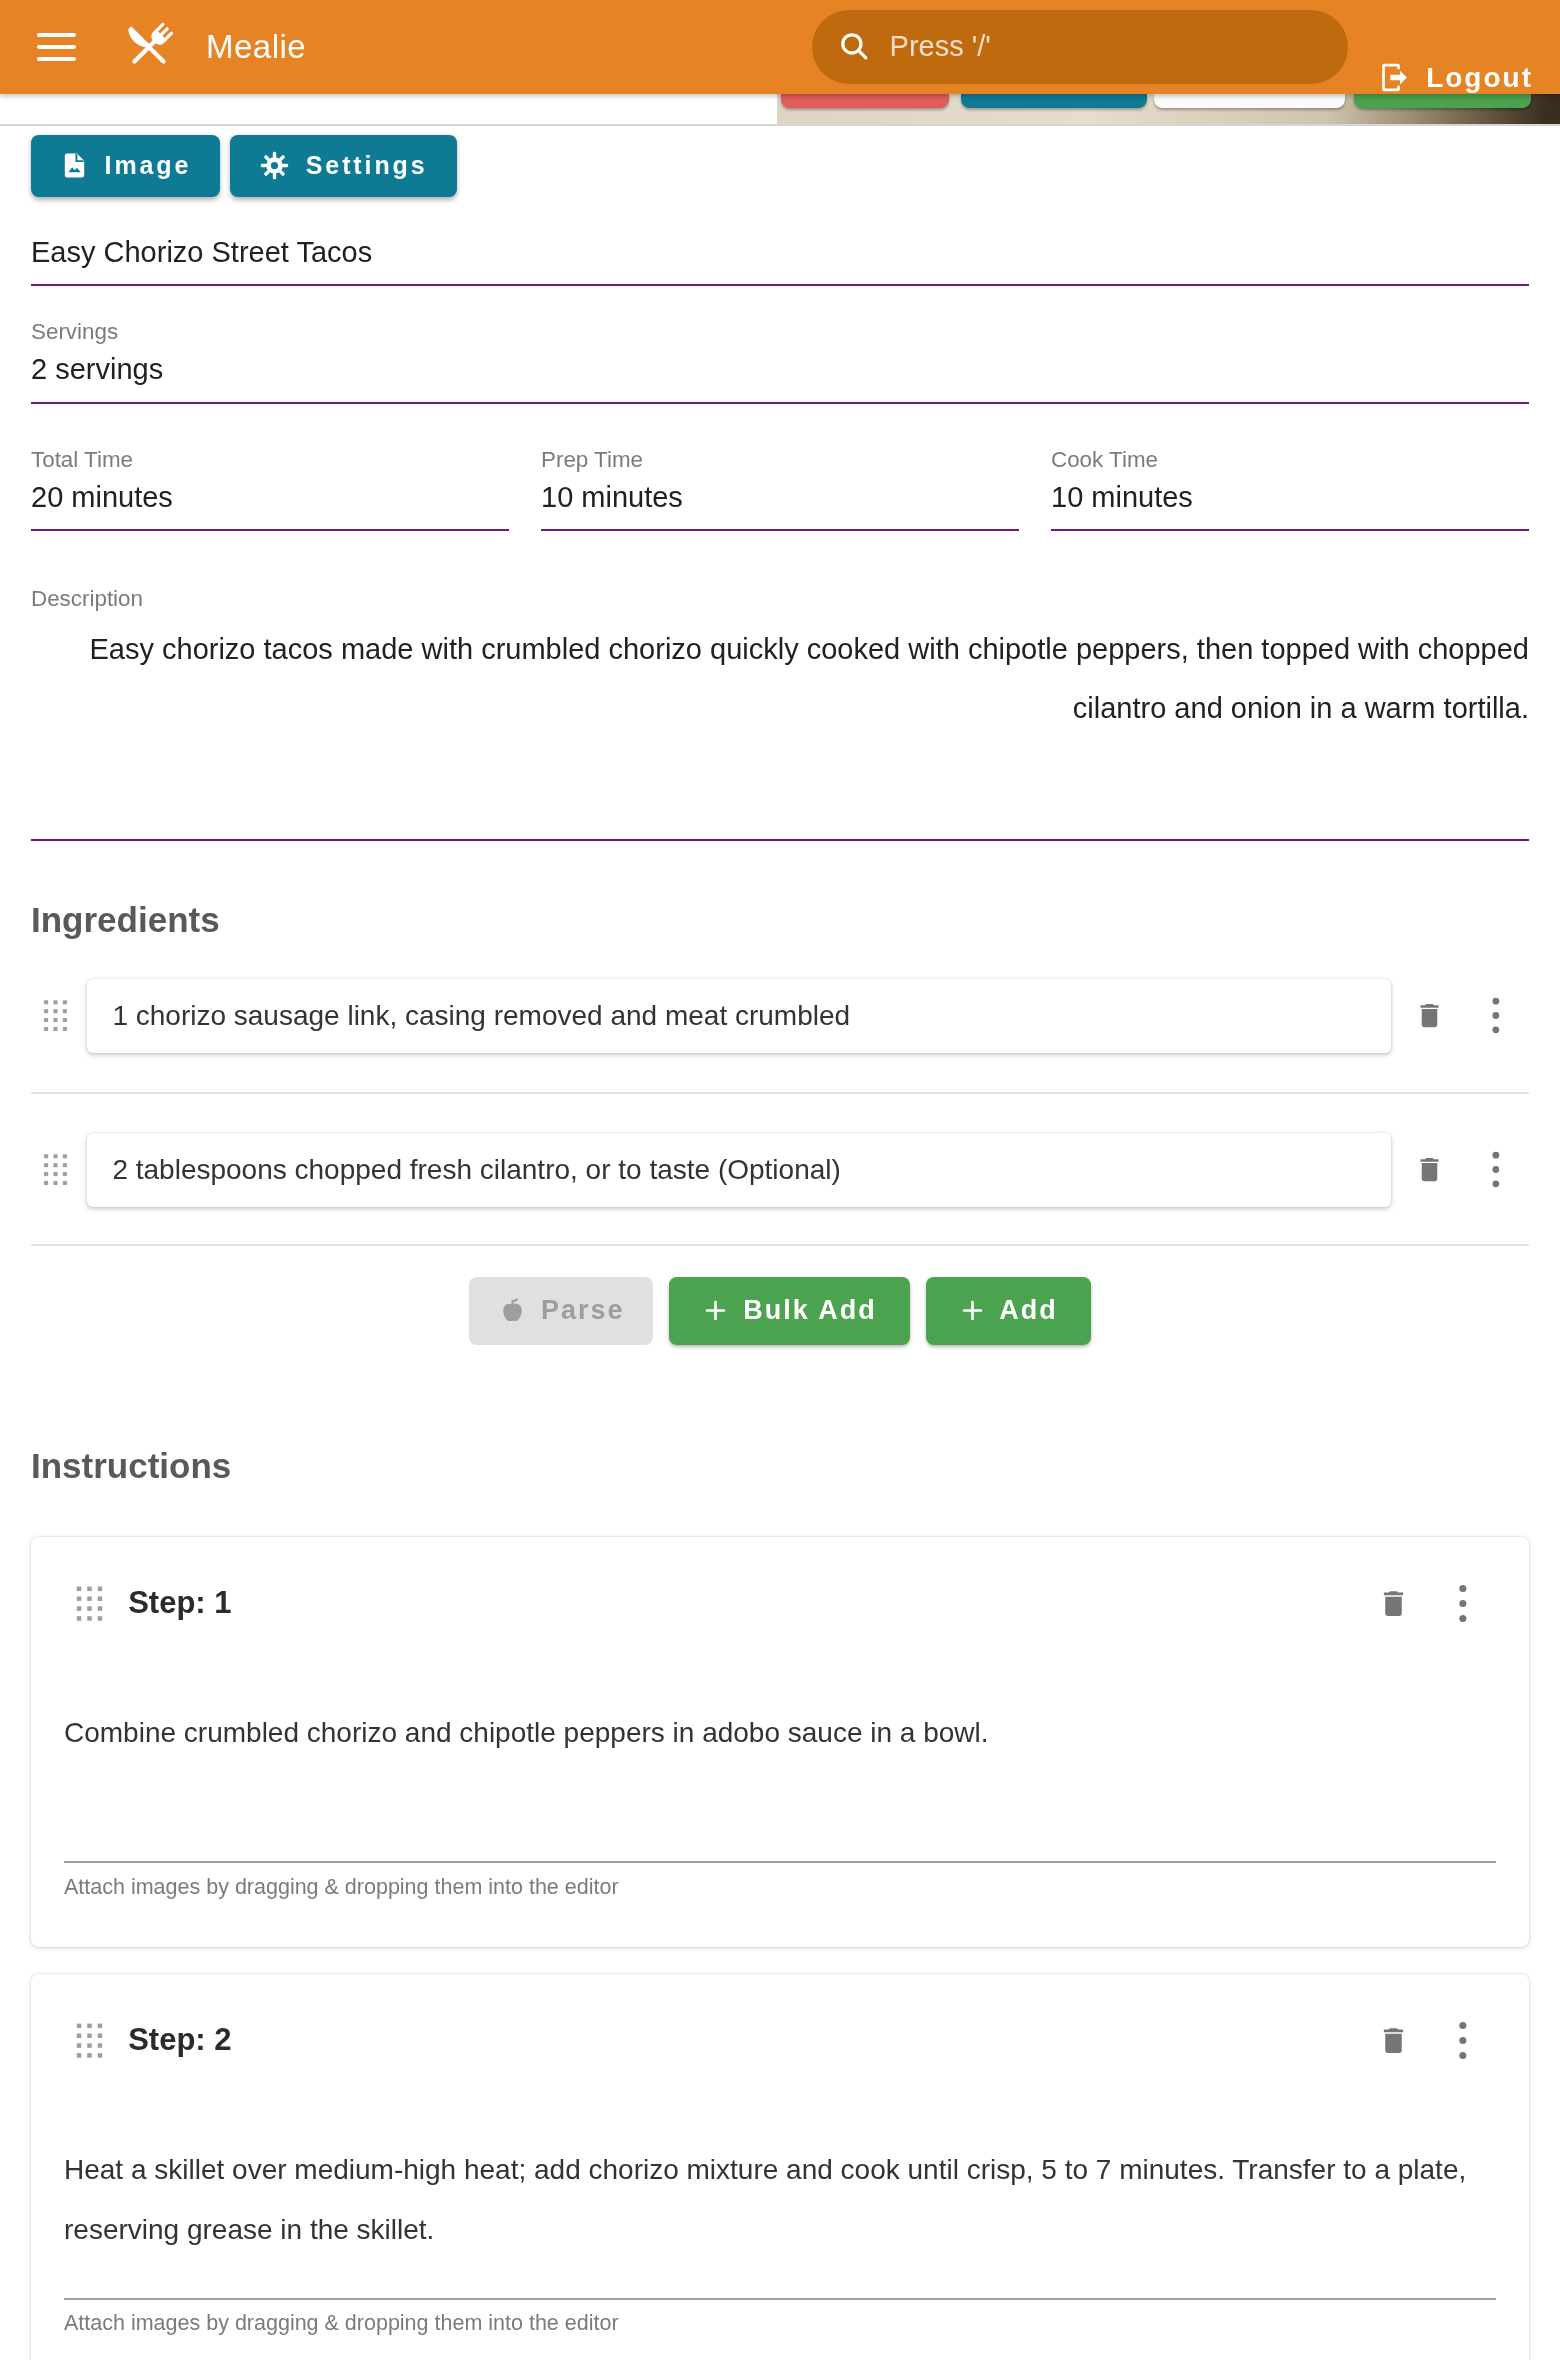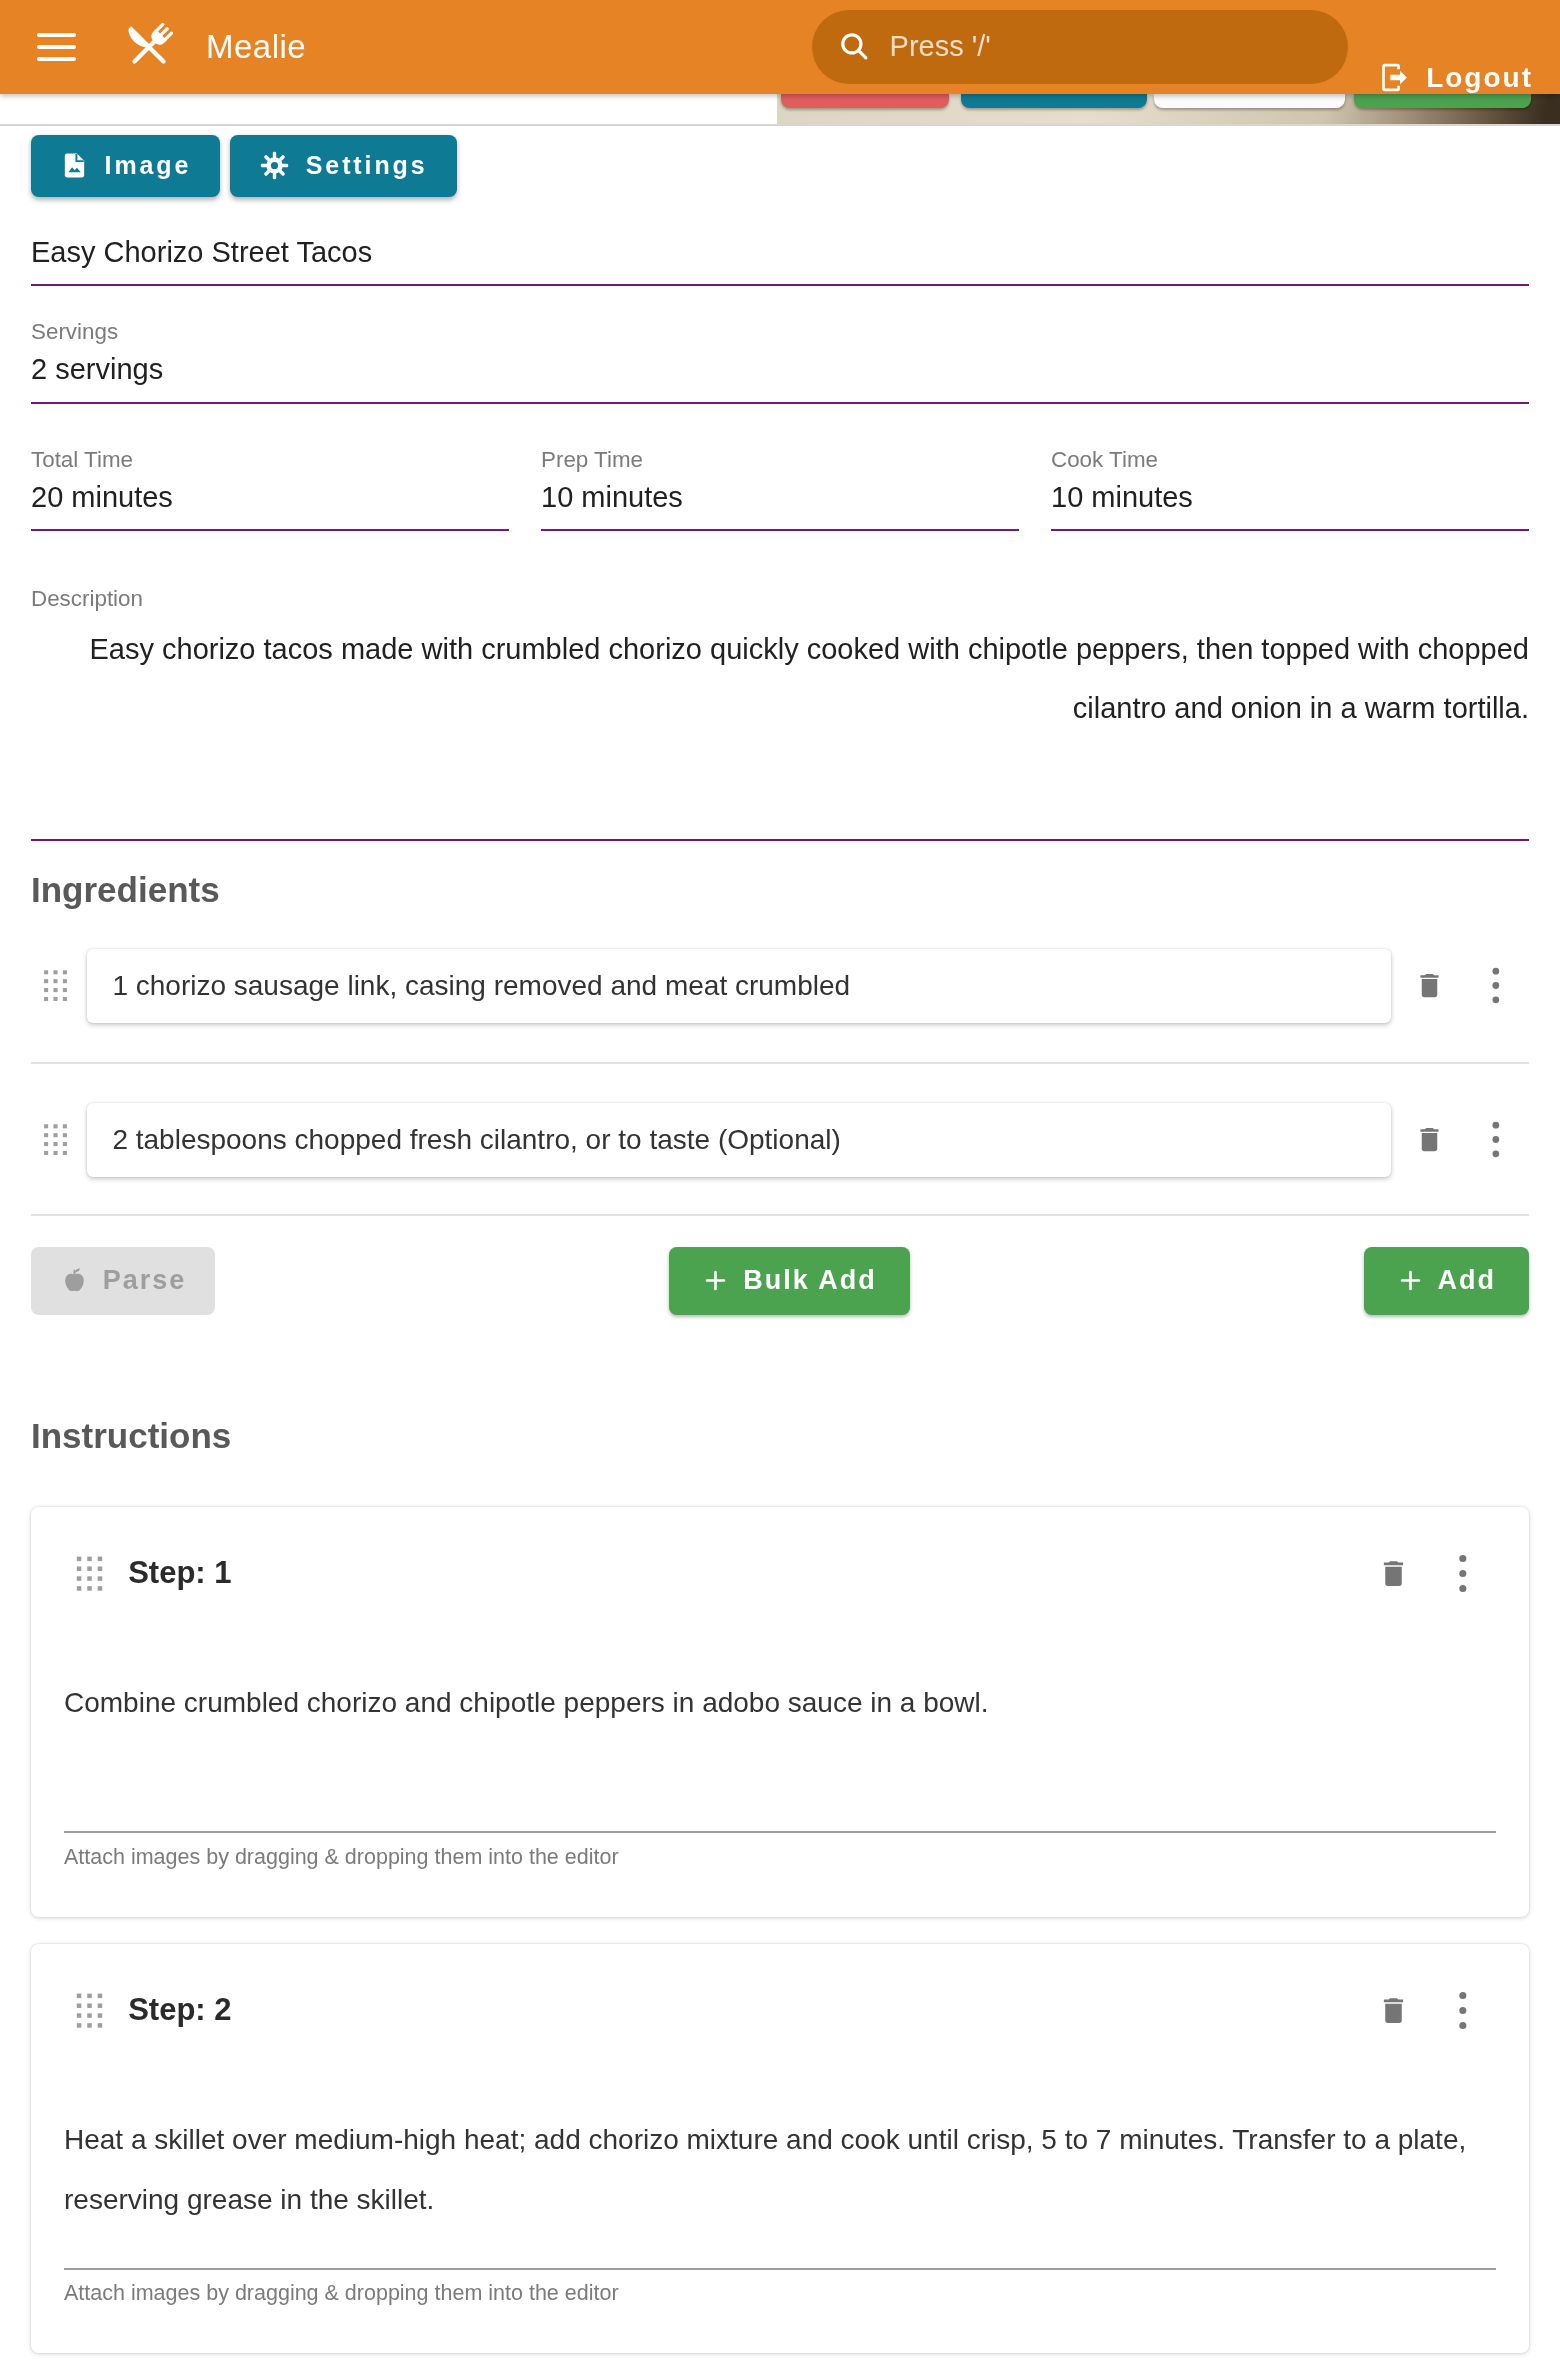--- a/index.html
+++ b/index.html
@@ -47,34 +47,34 @@
   .field .value { margin-top:7.8px; font-size:29px; color:#212121; padding-bottom:15.6px;
     border-bottom:2px solid #701a75; cursor:text; }
   .field.servings { margin-top:33px; }
 
   .time-row { display:flex; gap:32px; margin-top:43px; }
   .time-row .field { flex:1; margin-top:0; }
 
   .field.description { margin-top:55px; }
   .field.description .value { min-height:221px; line-height:59px; padding-bottom:0;text-align:right; }
 
-  .section-heading { margin-top:29px; font-size:35px; font-weight:700; color:#595959; }
+  .section-heading { margin-top:59px; font-size:35px; font-weight:700; color:#595959; }
 
   .ing-row { display:flex; align-items:center; margin-top:39px; }
   .ing-row .handle { margin-left:8.8px; cursor:grab; display:flex; }
   .ing-card { flex:1; margin-left:16.6px; height:74px; background:#fff; border-radius:5.9px;
     box-shadow:0 2px 4.9px rgba(0,0,0,.22),0 0 2px rgba(0,0,0,.12);
     display:flex; align-items:center; padding-left:25px; font-size:28px; color:#333; cursor:text; }
   .icon-btn { background:none; border:none; cursor:pointer; display:flex; align-items:center; }
   .ing-row .trash { margin-left:23.4px; }
   .ing-row .kebab { margin-left:45px; margin-right:27px; }
   .hr { margin-top:39px; border-top:2px solid #e2e2e2; }
   .hr.second { margin-top:37px; }
 
-  .ing-actions { margin-top:31px; display:flex; justify-content:space-between; gap:0; }
+  .ing-actions { margin-top:31px; display:flex; justify-content:center; gap:16px; }
   .btn-disabled { background:#e0e0e0; color:#9e9e9e; height:68px; padding:0 29px; font-size:27px;
     letter-spacing:2px; gap:13.7px; cursor:default; }
   .btn-green { background:#4BA24F; color:#fff; height:68px; padding:6px 33px; font-size:27px;
     letter-spacing:2px; gap:13.7px; box-shadow:0 2px 3.9px rgba(0,0,0,.28); }
 
   .instructions-heading { margin-top:101px; }
 
   .step-card { margin-top:51px; background:#fff; border-radius:7.8px;
     box-shadow:0 1px 4.9px rgba(0,0,0,.16),0 0 0 1px rgba(0,0,0,.04);
     padding:45px 33px 47px 33px; }

